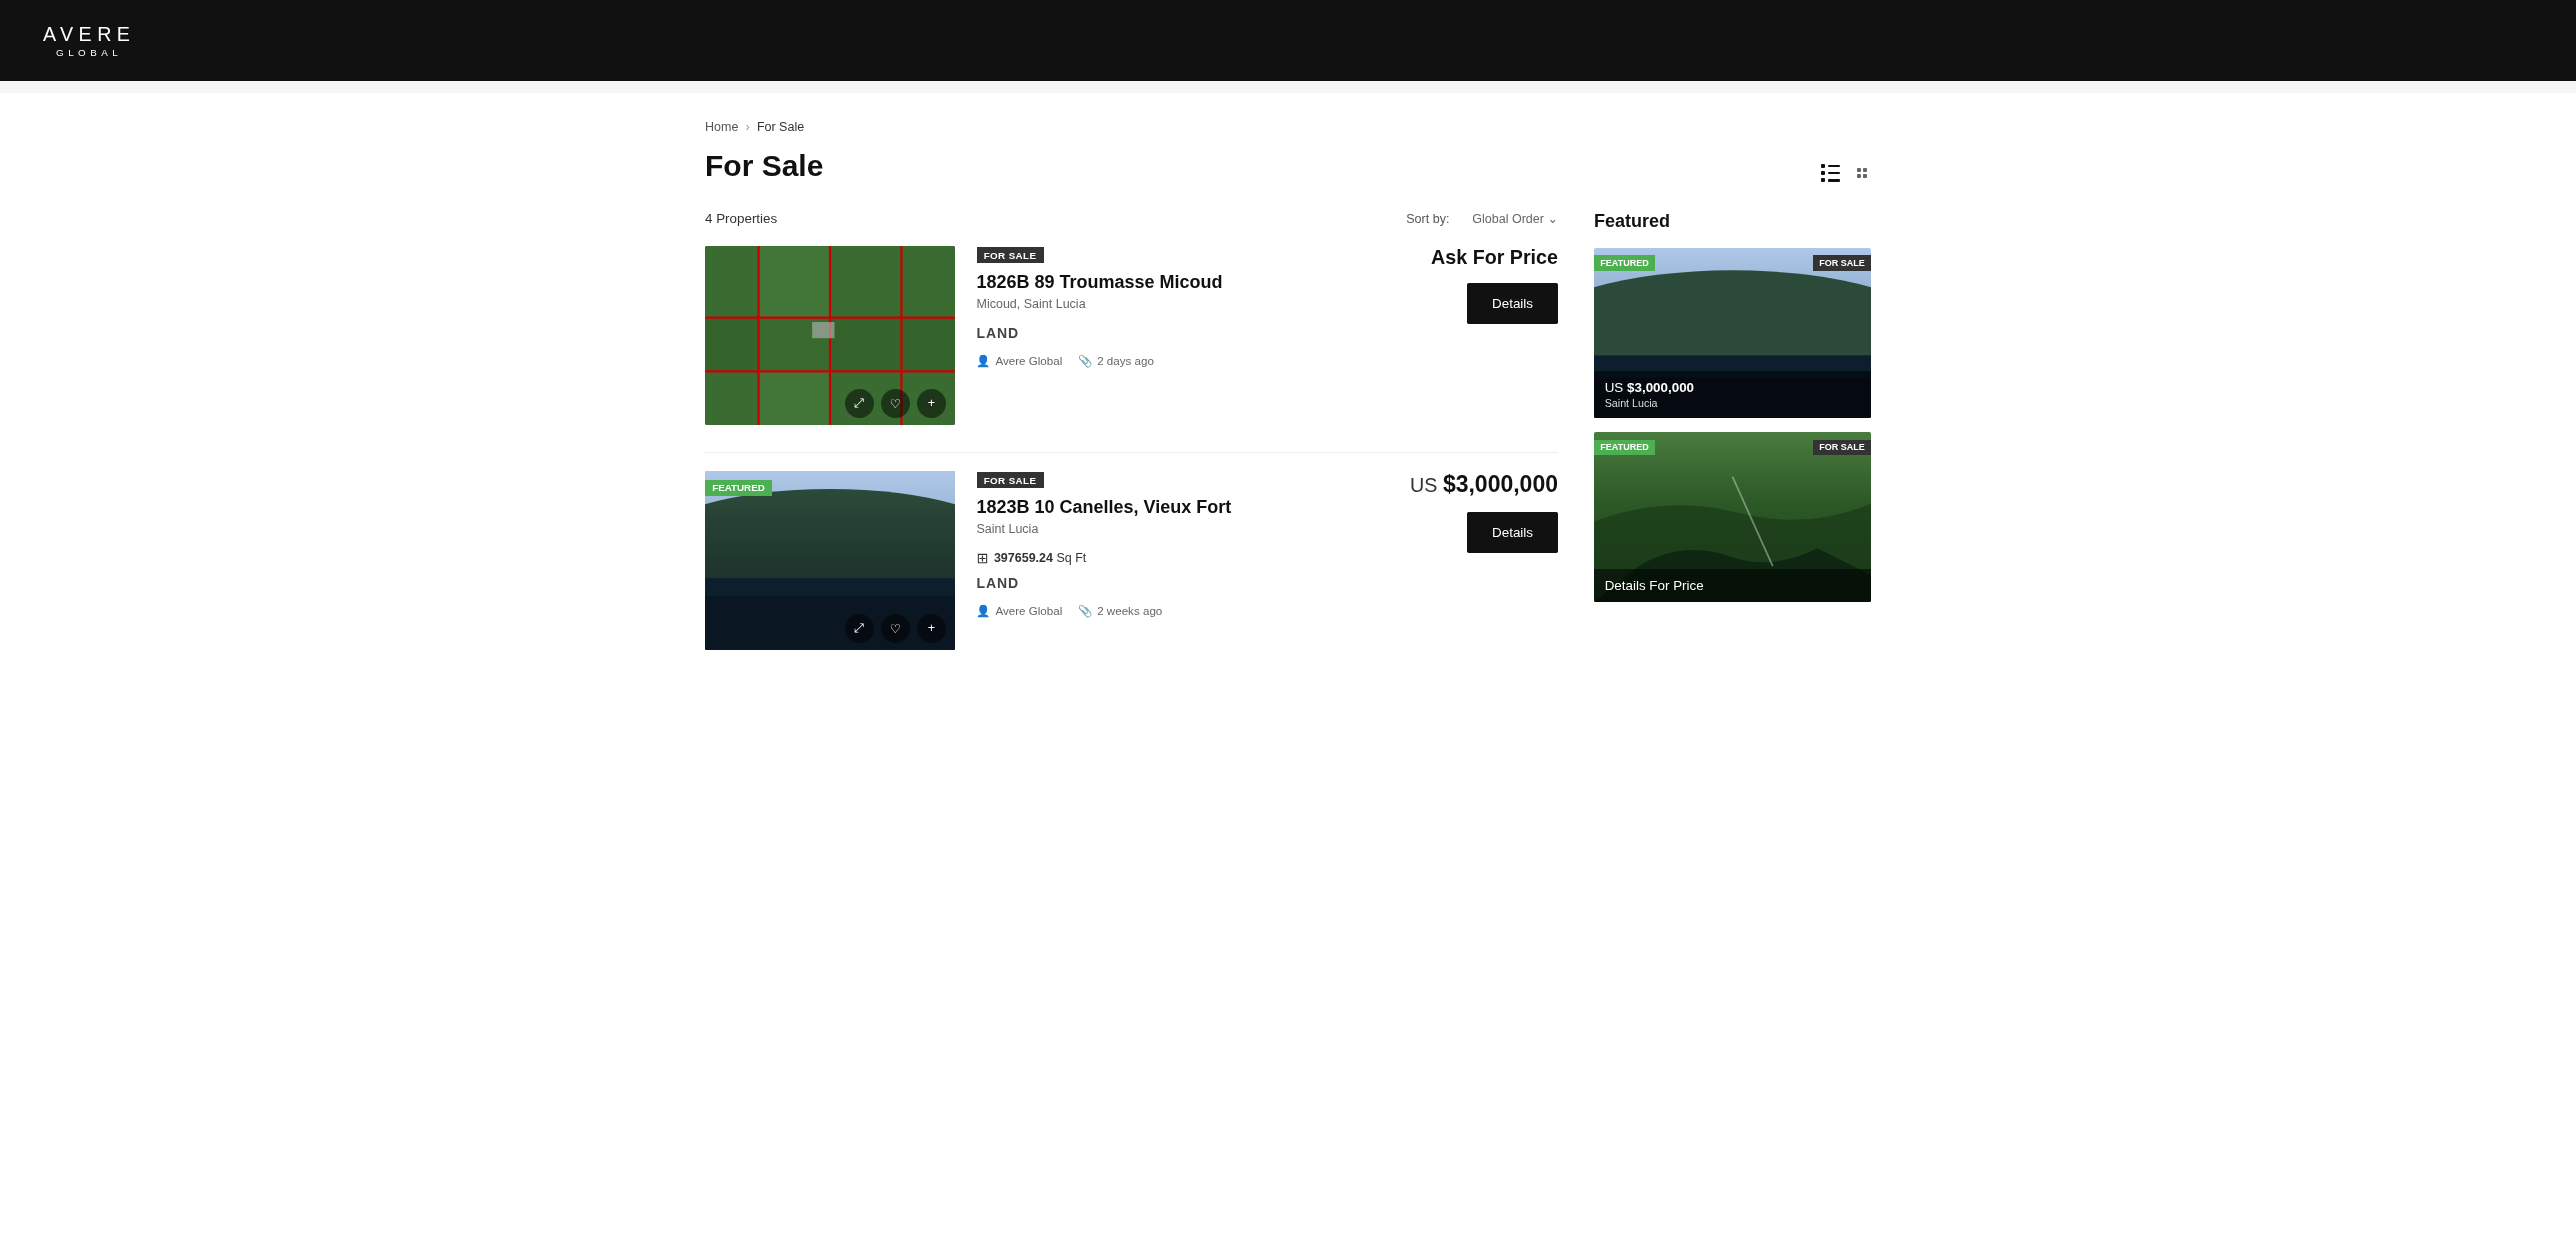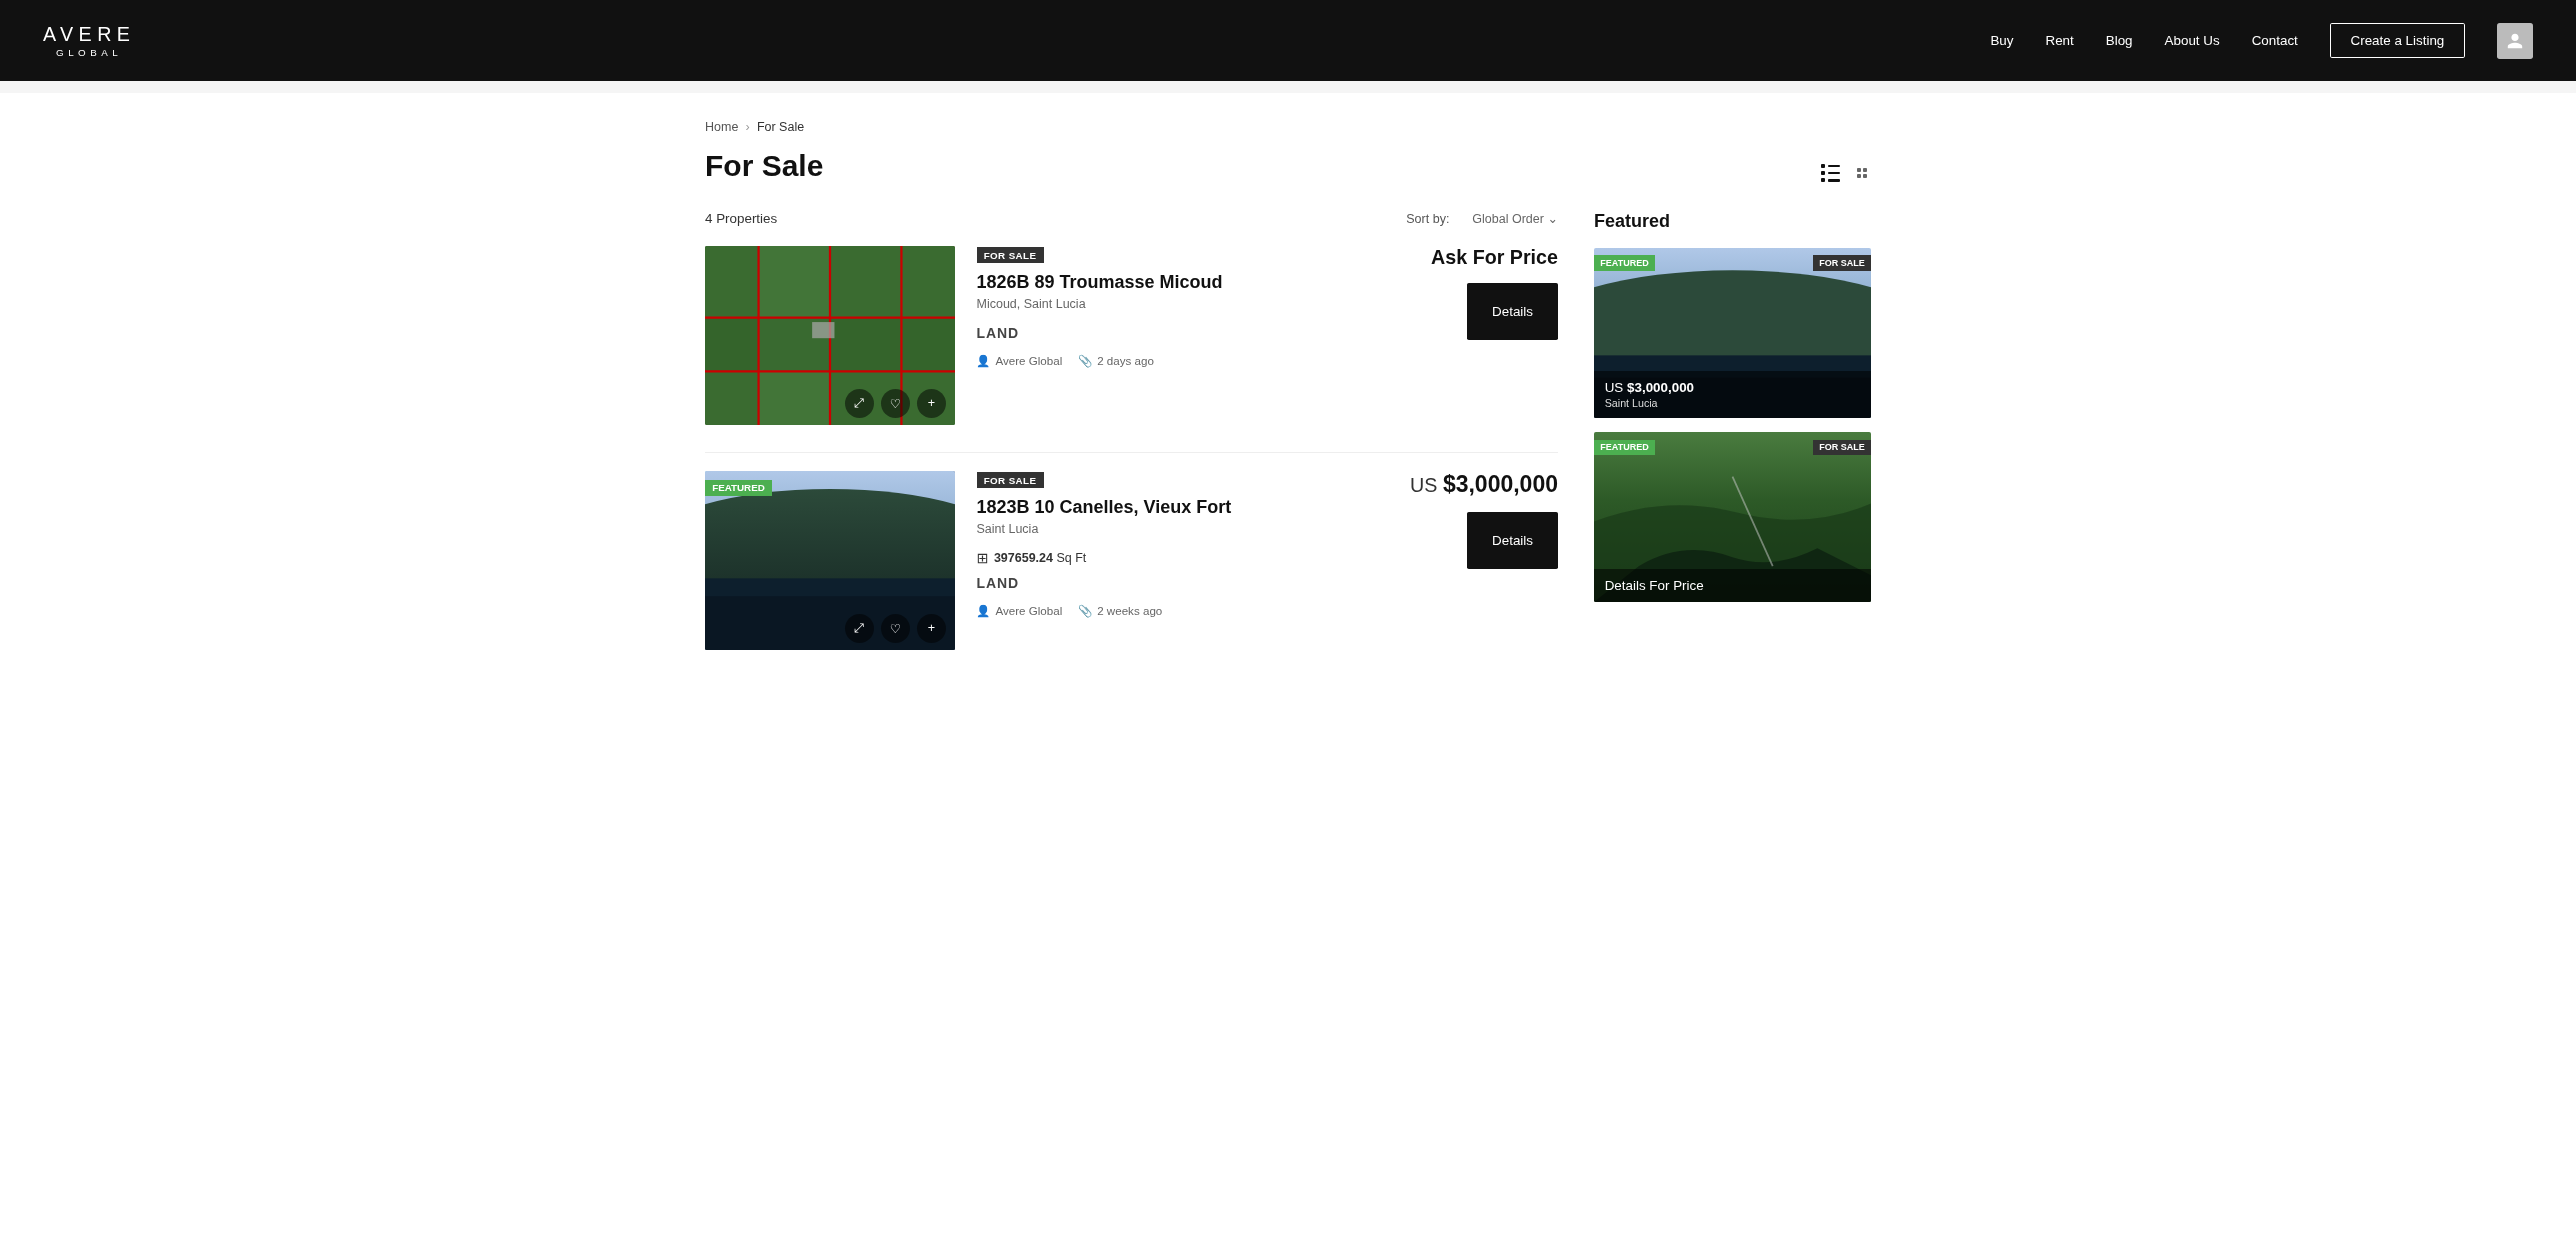--- a/index.html
+++ b/index.html
@@ -293,21 +293,21 @@
     }
     .price-usd strong {
       font-size: 23px;
       font-weight: 800;
       color: #111;
     }
     .btn-details {
       background: #111;
       color: #fff;
       border: none;
-      padding: 21px 25px;
+      padding: 13px 25px;
       font-size: 13.4px;
       cursor: pointer;
       border-radius: 1.8px;
       font-weight: 500;
     }
 
     
     .sidebar-title {
       font-size: 18px;
       font-weight: 700;
@@ -376,33 +376,20 @@
   </style>
 </head>
 <body>
 
 <header class="header">
   <div class="logo-area">
     <span class="logo-top">AVERE</span>
     <span class="logo-bottom">GLOBAL</span>
   </div>
 
-  <nav class="nav">
-    <a class="nav-link">Buy</a>
-    <a class="nav-link">Rent</a>
-    <a class="nav-link">Blog</a>
-    <a class="nav-link">About Us</a>
-    <a class="nav-link">Contact</a>
-    <button class="btn-create-listing">Create a Listing</button>
-    <button class="btn-user">
-      <svg width="18" height="18" viewBox="0 0 24 24" fill="white">
-        <path d="M12 12c2.7 0 4.8-2.1 4.8-4.8S14.7 2.4 12 2.4 7.2 4.5 7.2 7.2 9.3 12 12 12zm0 2.4c-3.2 0-9.6 1.6-9.6 4.8v2.4h19.2v-2.4c0-3.2-6.4-4.8-9.6-4.8z"></path>
-      </svg>
-    </button>
-  </nav>
 </header>
 
 <div class="main">
   <div class="content-wrapper">
 
     <div class="breadcrumb">
       <span class="breadcrumb-home">Home</span>
       <span class="breadcrumb-sep">›</span>
       <span class="breadcrumb-current">For Sale</span>
     </div>

